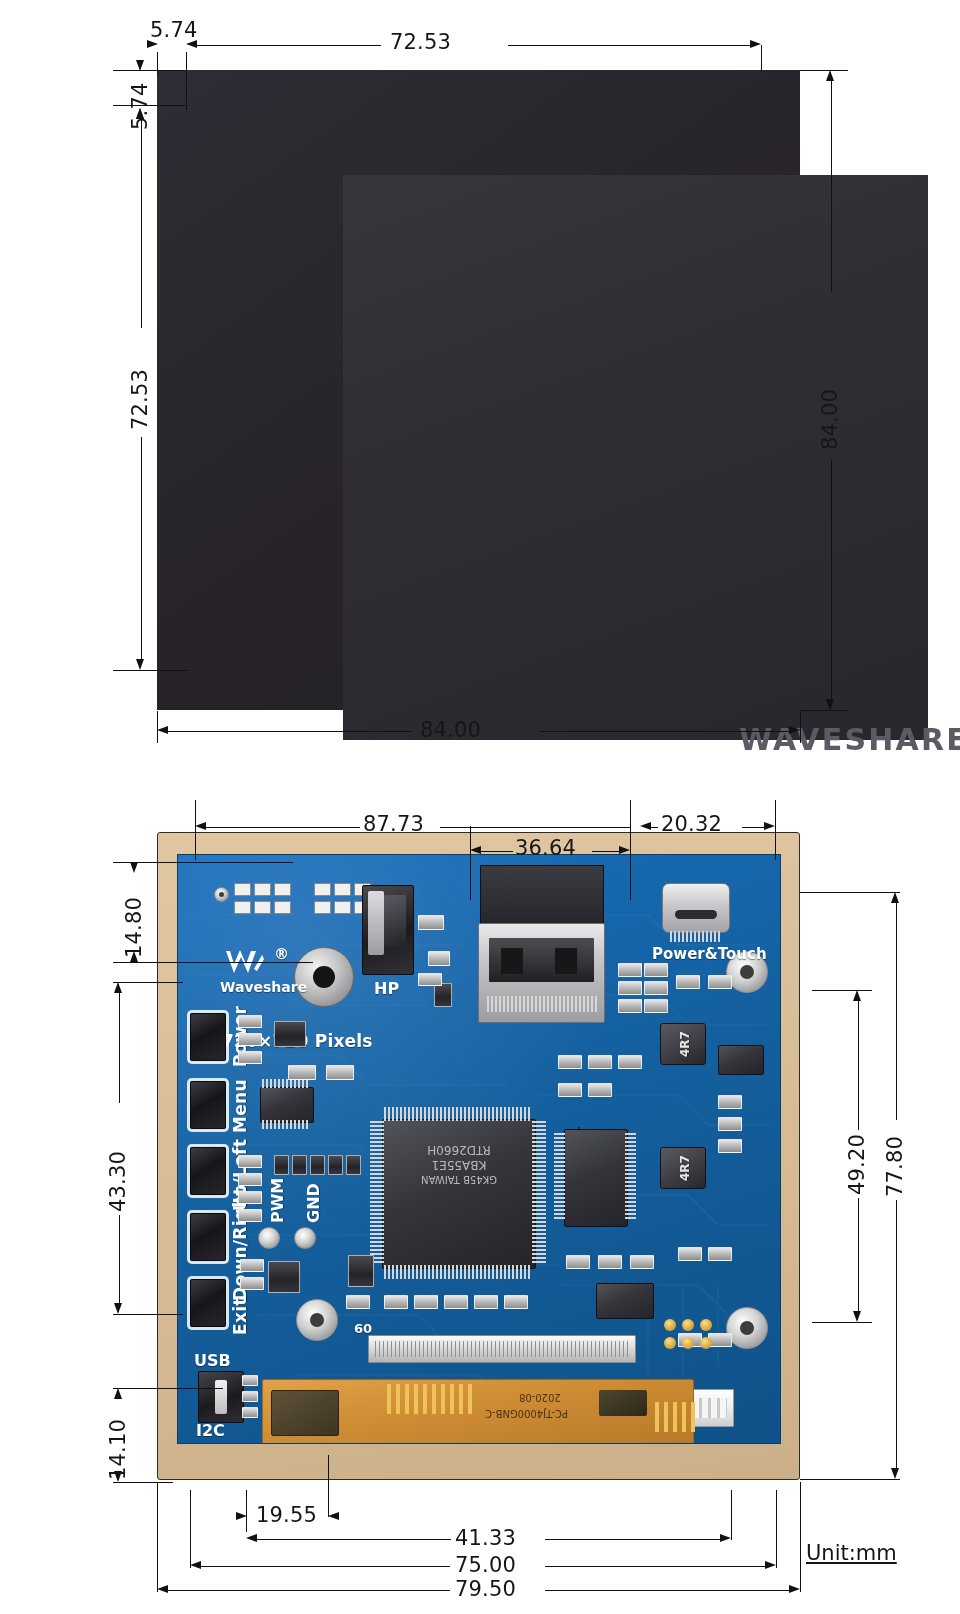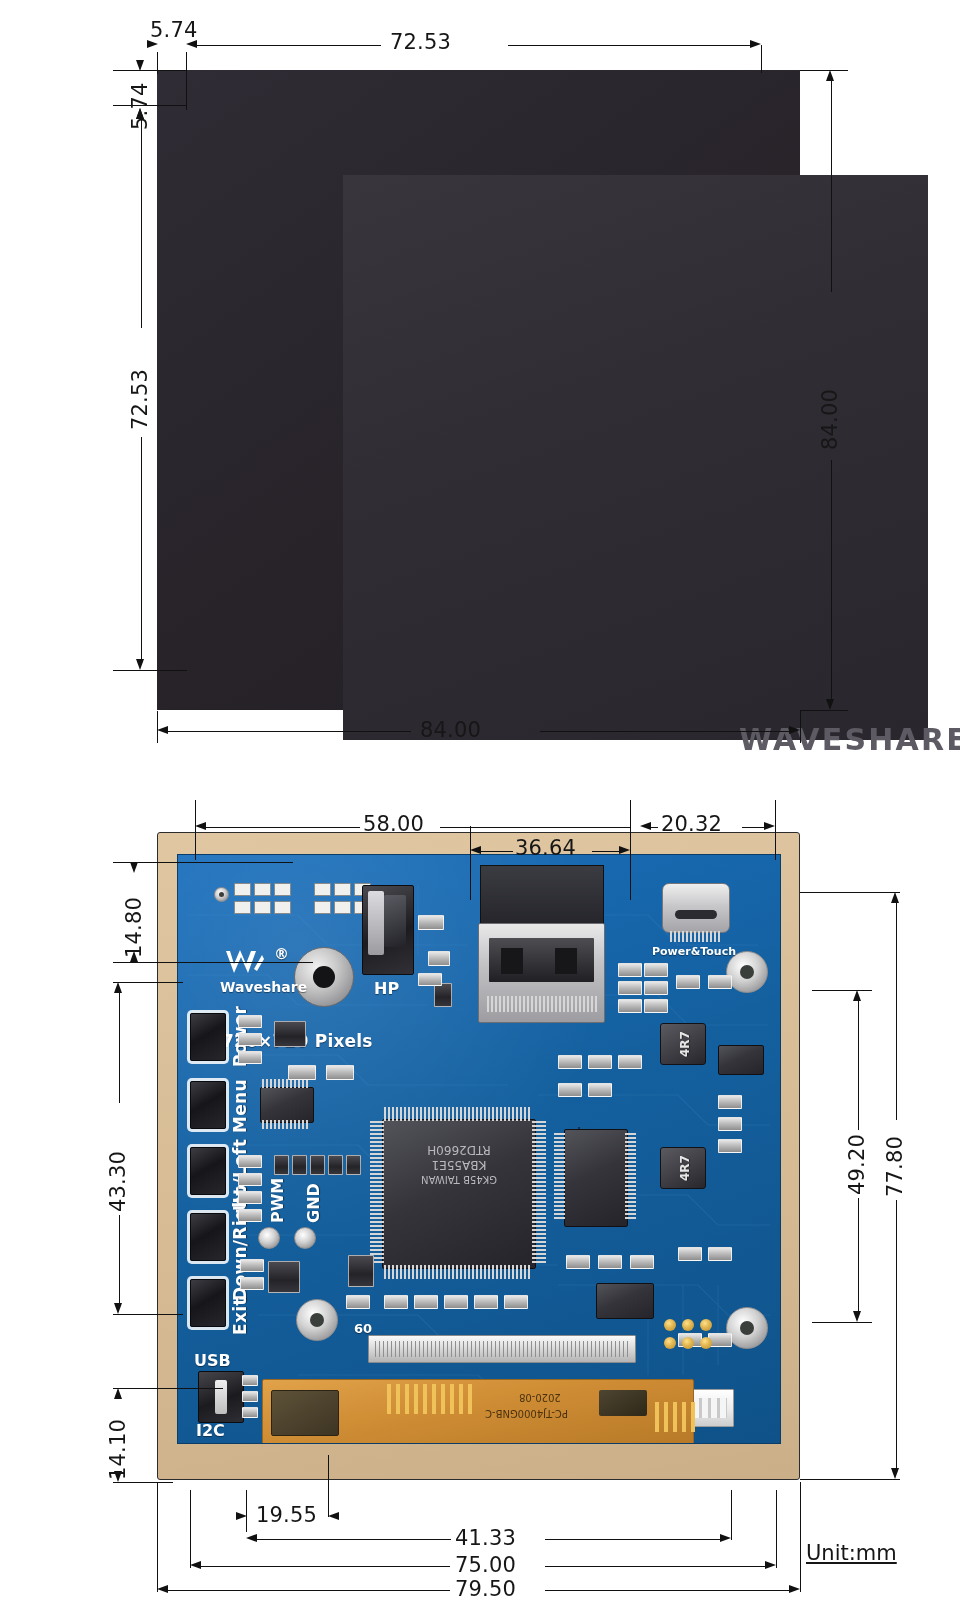--- a/index.html
+++ b/index.html
@@ -404,21 +404,21 @@
 
         <svg class="wave-logo" style="left:46px;top:92px;" width="48" height="34" viewBox="0 0 48 34">
           <path d="M2 4 L10 26 L17 10 L24 26 L32 4 L27 4 L22 17 L16 3 L10 17 L6 4 Z" fill="#ffffff"></path>
           <path d="M30 22 L38 8 L40 12 L33 24 Z" fill="#ffffff"></path>
         </svg>
         <div class="silk silk-xs" style="left:96px;top:90px;font-size:15px;">®</div>
         <div class="silk silk-sm" style="left:42px;top:124px;font-size:14px;">Waveshare</div>
 
         <div class="silk silk-xs" style="left:196px;top:124px;font-size:16px;">HP</div>
 
-        <div class="silk silk-sm" style="left:474px;top:90px;font-size:11px;text-align:center;">Power&amp;Touch</div>
+        <div class="silk silk-sm" style="left:474px;top:90px;font-size:15px;text-align:center;">Power&amp;Touch</div>
 
         <div class="silk silk-sub" style="left:44px;top:176px;">720×720 Pixels</div>
 
         <div class="comp tact" style="left:12px;top:158px;width:34px;height:46px;"></div>
         <div class="silk silk-btn vert" style="left:52px;top:212px;">Power</div>
 
         <div class="comp tact" style="left:12px;top:226px;width:34px;height:46px;"></div>
         <div class="silk silk-btn vert" style="left:52px;top:278px;">Menu</div>
 
         <div class="comp tact" style="left:12px;top:292px;width:34px;height:46px;"></div>
@@ -554,21 +554,21 @@
         </div>
 
       </div>
     </div>
 
     <div class="vline" style="left:195px; top:800px; height:60px;"></div>
     <div class="vline" style="left:630px; top:800px; height:100px;"></div>
     <div class="hline" style="left:205px; top:827px; width:155px;"></div>
     <div class="hline" style="left:440px; top:827px; width:190px;"></div>
     <div class="arrow left" style="left:195px; top:822px;"></div>
-    <div class="dimtext" style="left:363px; top:812px;">58.00</div>
+    <div class="dimtext" style="left:363px; top:812px;">87.73</div>
 
     <div class="vline" style="left:470px; top:826px; height:74px;"></div>
     <div class="hline" style="left:480px; top:851px; width:33px;"></div>
     <div class="hline" style="left:592px; top:851px; width:28px;"></div>
     <div class="arrow left" style="left:470px; top:846px;"></div>
     <div class="arrow right" style="left:619px; top:846px;"></div>
     <div class="dimtext" style="left:515px; top:836px;">36.64</div>
 
     <div class="vline" style="left:775px; top:800px; height:60px;"></div>
     <div class="hline" style="left:650px; top:827px; width:8px;"></div>

